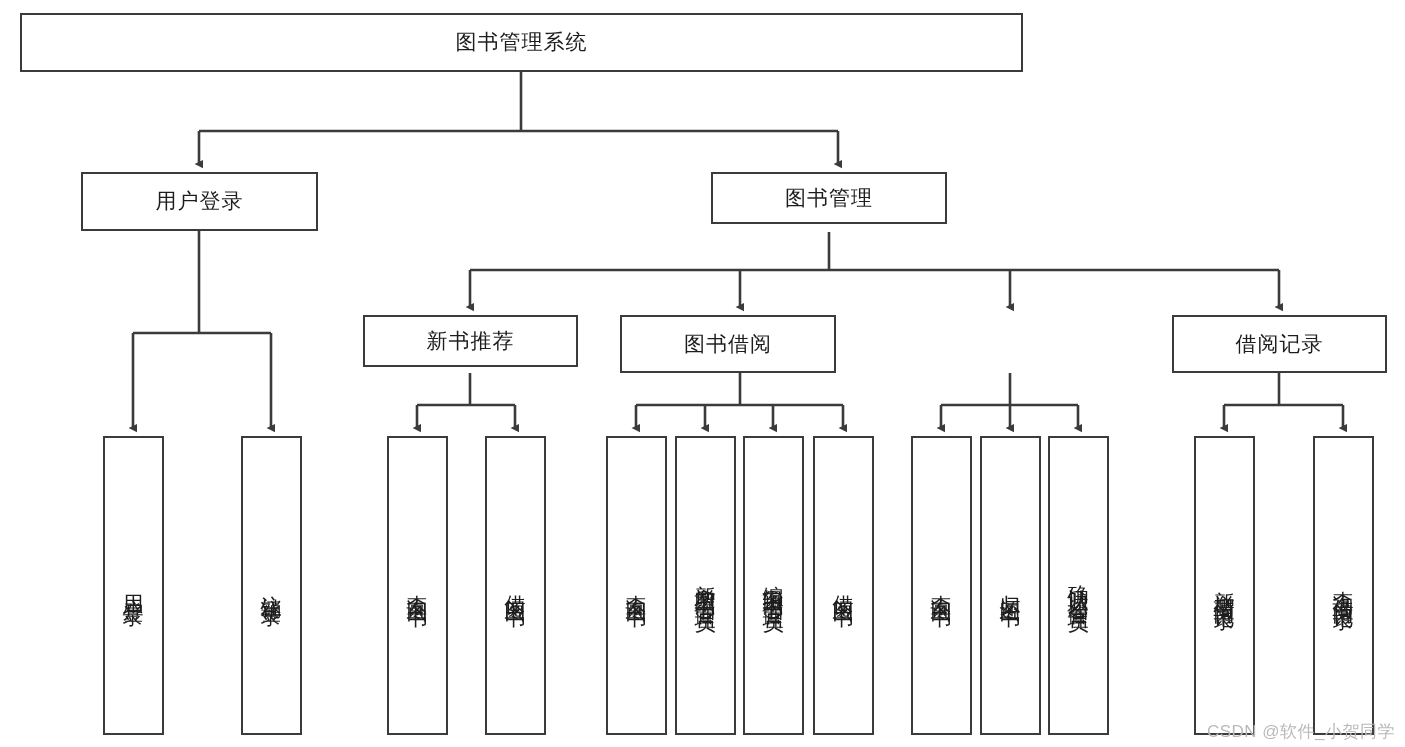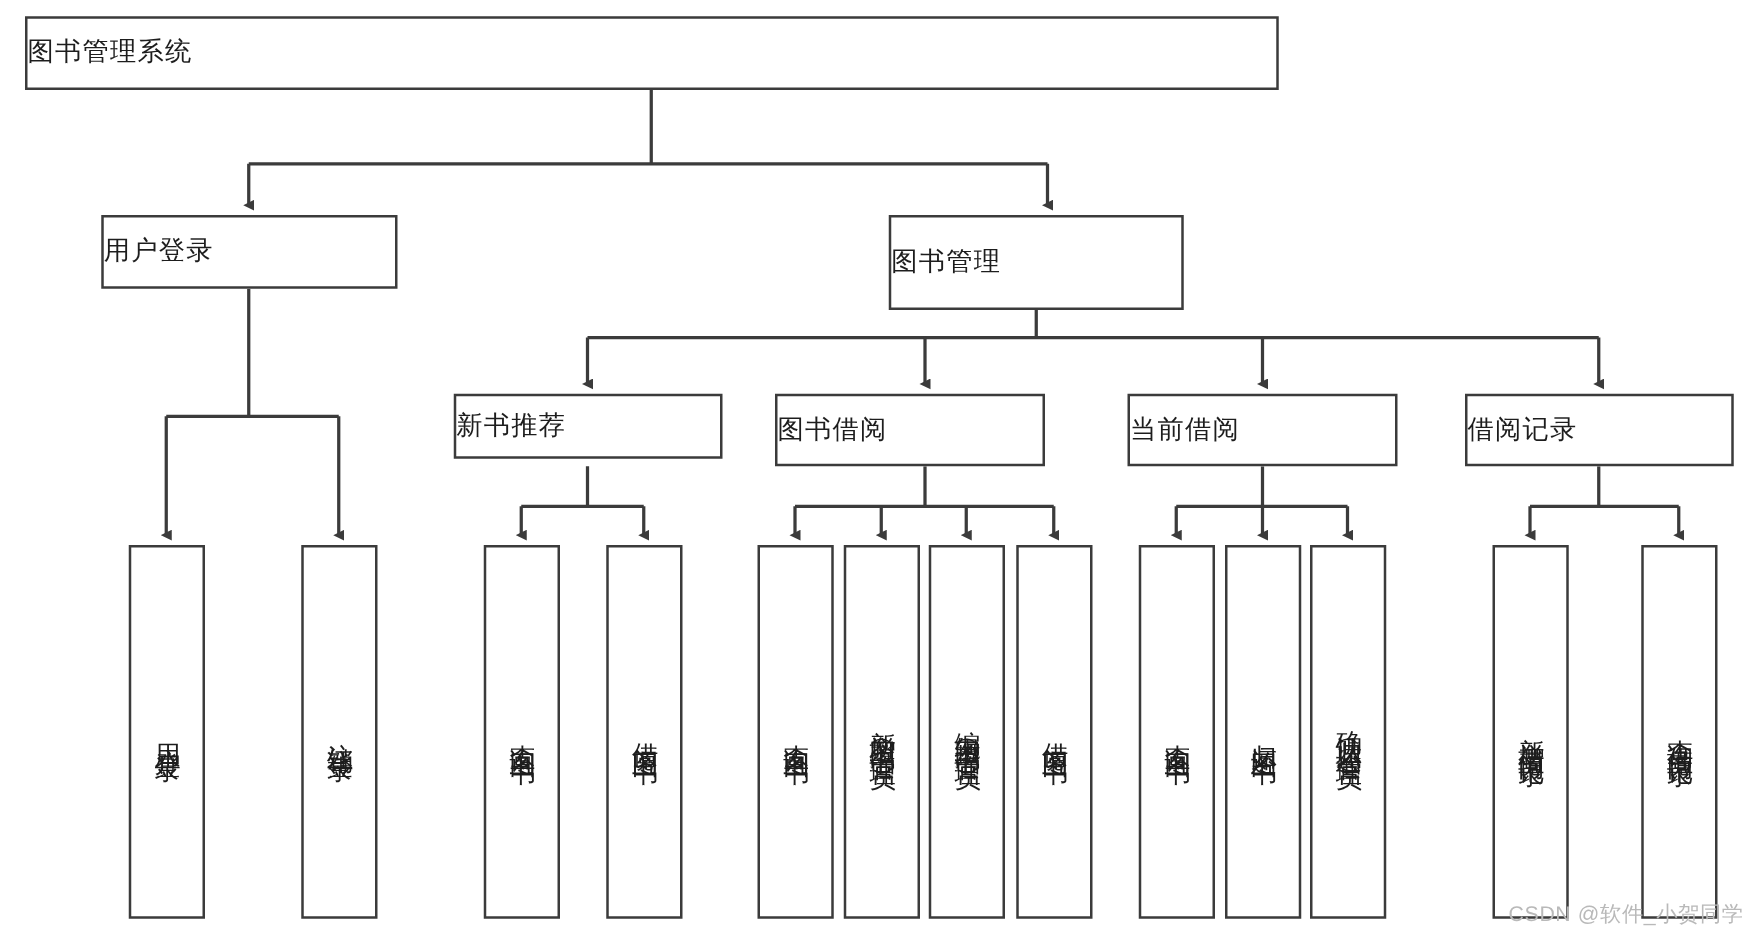--- a/index.html
+++ b/index.html
@@ -12,21 +12,21 @@
   #canvas{position:relative;width:1405px;height:747px;}
   svg.lines{position:absolute;left:0;top:0;width:1405px;height:747px;pointer-events:none;}
 
   .node{
     position:absolute;
     box-sizing:border-box;
     background:#ffffff;
     border:2.5px solid #3b3b3b;
     display:flex;
     align-items:center;
-    justify-content:flex-start;
+    justify-content:center;
     color:#1d1d1d;
   }
   .node .label{
     font-size:21px;
     line-height:1.18;
     letter-spacing:1px;
     white-space:nowrap;
     text-align:center;
   }
   
@@ -107,32 +107,29 @@
     </g>
   </svg>
 
   <div class="node" style="left:20px;top:13px;width:1003px;height:59px;">
     <span class="label">图书管理系统</span>
   </div>
 
   <div class="node" style="left:81px;top:172px;width:237px;height:59px;">
     <span class="label">用户登录</span>
   </div>
-  <div class="node" style="left:711px;top:172px;width:236px;height:76px;">
+  <div class="node" style="left:711px;top:172px;width:236px;height:52px;">
     <span class="label">图书管理</span>
   </div>
 
   <div class="node" style="left:363px;top:315px;width:215px;height:52px;">
     <span class="label">新书推荐</span>
   </div>
   <div class="node" style="left:620px;top:315px;width:216px;height:58px;">
     <span class="label">图书借阅</span>
-  </div>
-  <div class="node" style="left:902px;top:315px;width:216px;height:58px;">
-    <span class="label">当前借阅</span>
   </div>
   <div class="node" style="left:1172px;top:315px;width:215px;height:58px;">
     <span class="label">借阅记录</span>
   </div>
 
   <div class="node vert" style="left:103px;top:436px;width:61px;height:299px;">
     <span class="label">用户登录</span>
   </div>
   <div class="node vert" style="left:241px;top:436px;width:61px;height:299px;">
     <span class="label">注销登录</span>

